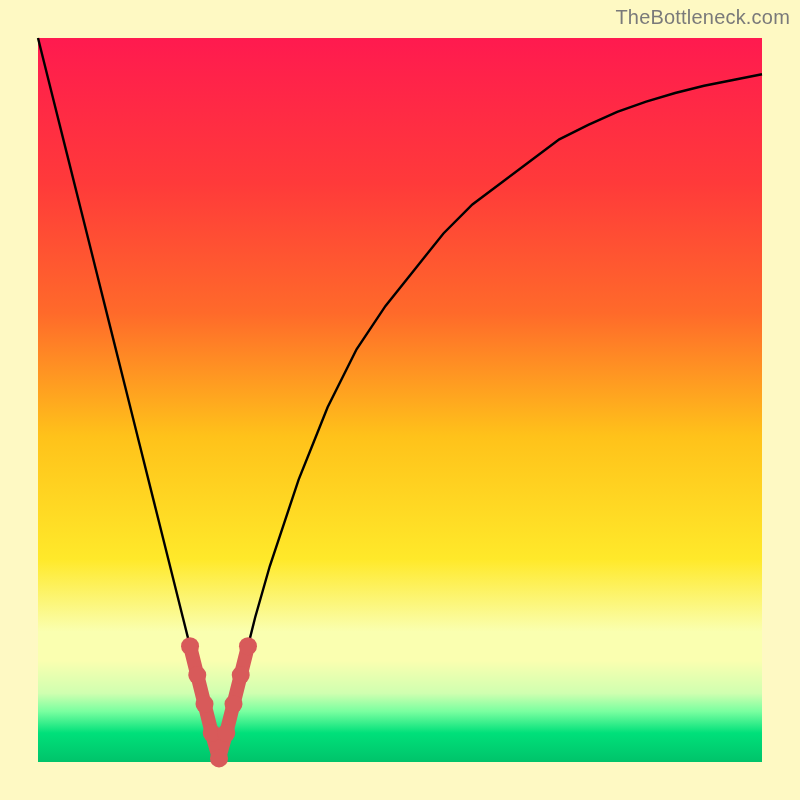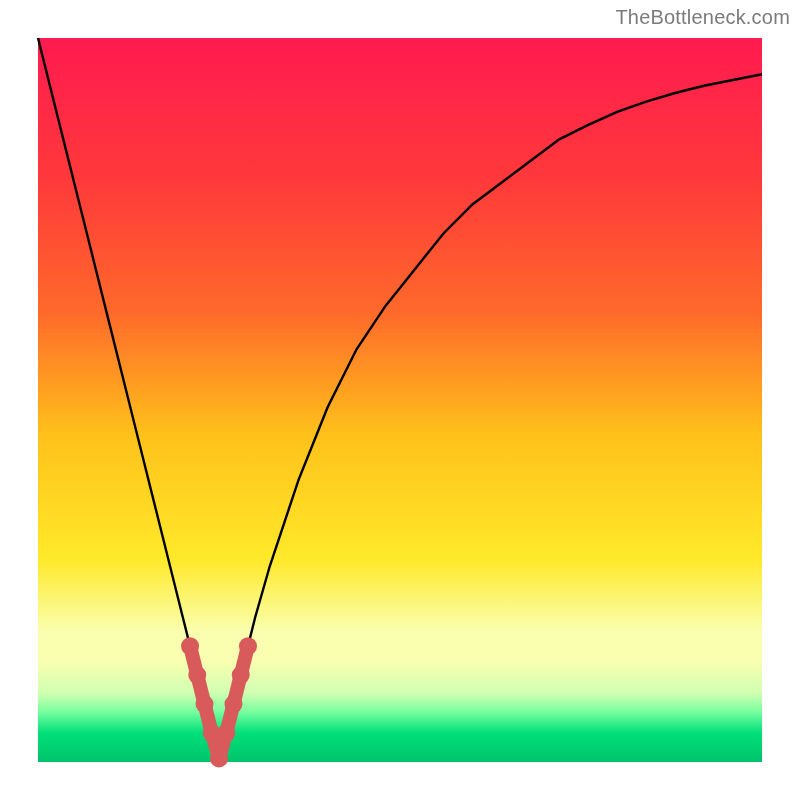--- a/index.html
+++ b/index.html
@@ -7,21 +7,21 @@
     padding: 0;
     width: 800px;
     height: 800px;
     background: #000;
     overflow: hidden;
     font-family: Arial, Helvetica, sans-serif;
   }
   .frame {
     width: 800px;
     height: 800px;
-    background: #ffffff;
+    background: #fef9c3;
     position: relative;
     text-decoration: underline;
   }
   .watermark {
     position: absolute;
     top: 6px;
     right: 10px;
     color: #7a7a7a;
     font-size: 20px;
     font-weight: 400;

